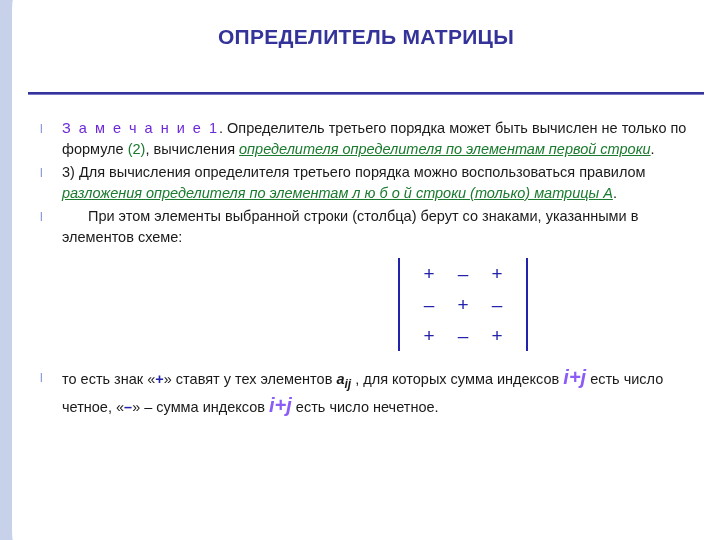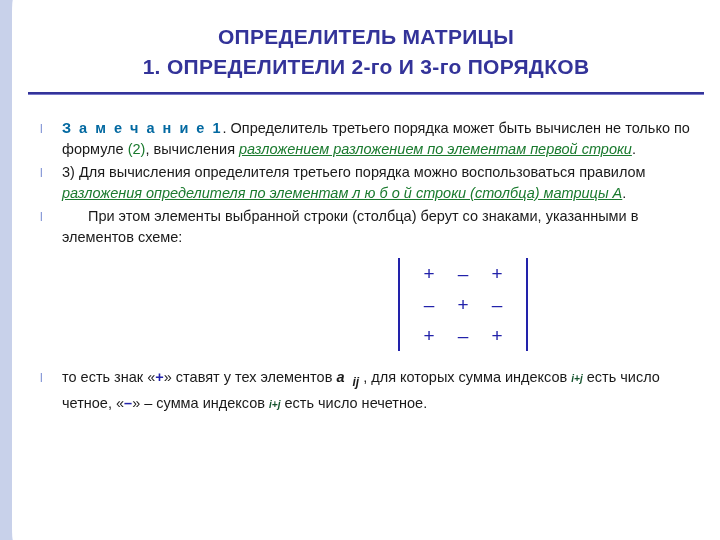--- a/index.html
+++ b/index.html
@@ -73,22 +73,22 @@
     padding-top: 1px;
   }
   .bullet-text {
     flex: 1;
     color: #1a1a1a;
     font-size: 14.5px;
     line-height: 21px;
     text-align: left;
   }
   .blue-bold {
-    color: #0369a1;
-    font-weight: bold;
+    color: #6d28d9;
+    font-weight: normal;
     letter-spacing: 2px;
   }
   .green-ul {
     color: #1a7a2e;
     text-decoration: underline;
     font-style: italic;
   }
   .green-plain {
     color: #1a7a2e;
   }
@@ -140,54 +140,52 @@
   }
   .aij {
     font-style: italic;
     font-weight: bold;
     color: #1a1a1a;
   }
   .aij .sub {
     font-size: 12px;
     vertical-align: sub;
     font-style: italic;
-    margin-left: 8px;
   }
   .ipj {
     font-style: italic;
     font-weight: bold;
-    color: #14532d;
-    font-size: 10px;
+    color: #8b5cf6;
+    font-size: 20px;
   }
 </style>
 </head>
 <body>
 
 <div class="slide">
   <div class="left-bar-inner"></div>
 
   <div class="title-block">
     <span class="title-line1">ОПРЕДЕЛИТЕЛЬ  МАТРИЦЫ</span>
-    <span class="title-line2">1. ОПРЕДЕЛИТЕЛИ  2-го  И   3-го  ПОРЯДКОВ</span>
   </div>
   <div class="title-rule"></div>
 
   <div class="content">
 
     <div class="bullet-row">
       <div class="bullet-mark">l</div>
       <div class="bullet-text">
-        <span class="blue-bold">З а м е ч а н и е  1</span><span>. Определитель третьего порядка может быть вычислен не только по формуле </span><span class="green-plain">(2)</span><span>, вычисления </span><span class="green-ul">разложением разложением  по  элементам  первой  строки</span><span>.</span>
+        <span class="blue-bold">З а м е ч а н и е  1</span><span>. Определитель третьего порядка может быть вычислен не только по формуле </span><span class="green-plain">(2)</span><span>, вычисления </span><span class="green-ul">определителя определителя  по  элементам  первой  строки</span><span>.</span>
       </div>
     </div>
 
     <div class="bullet-row">
       <div class="bullet-mark">l</div>
       <div class="bullet-text">
-        <span>3)  Для вычисления определителя третьего порядка можно воспользоваться правилом </span><span class="green-ul">разложения  определителя  по  элементам    л ю б о й    строки  (столбца)  матрицы  А</span><span>.</span>
+        <span>3)  Для вычисления определителя третьего порядка можно воспользоваться правилом </span><span class="green-ul">разложения  определителя  по  элементам    л ю б о й    строки  (только)  матрицы  А</span><span>.</span>
       </div>
     </div>
 
     <div class="bullet-row">
       <div class="bullet-mark">l</div>
       <div class="bullet-text">
         <span class="indent-first"></span><span>При этом элементы выбранной строки (столбца) берут со знаками, указанными в элементов схеме:</span>
       </div>
     </div>
 

